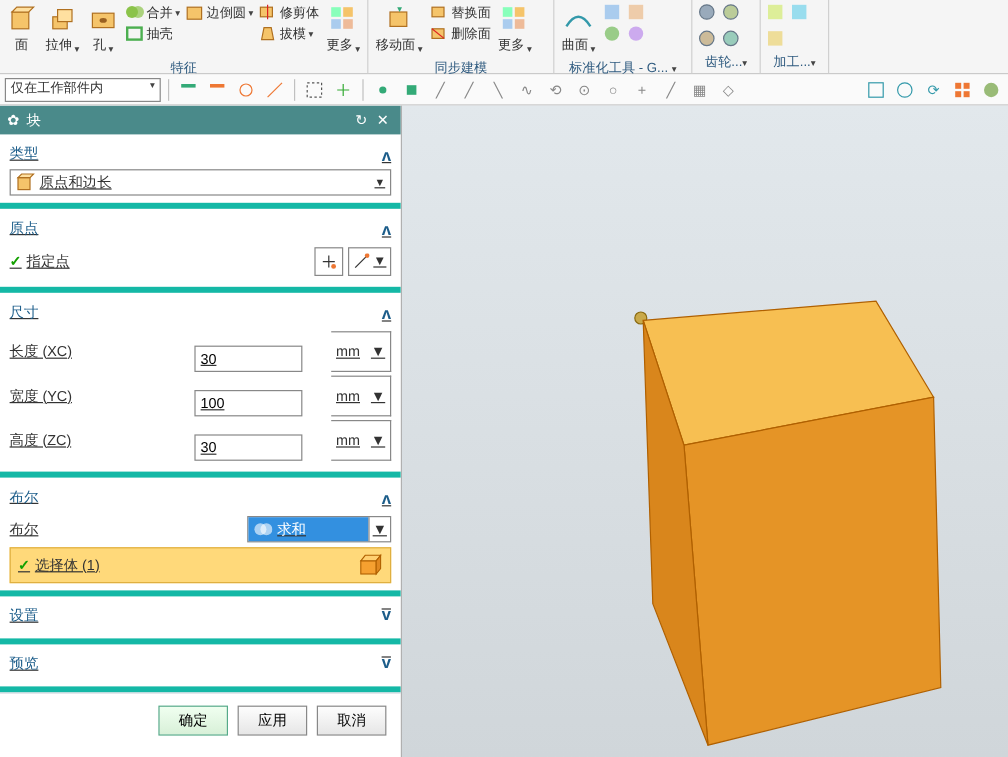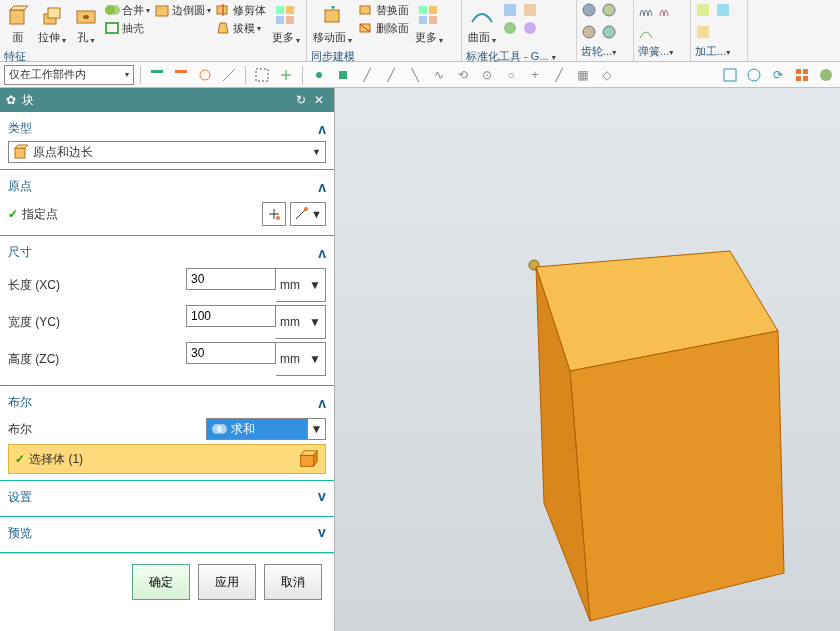--- a/index.html
+++ b/index.html
@@ -6,62 +6,62 @@
 body { width: 840px; height: 631px; background: #fff; overflow: hidden; font-size: 12px; color: #333; }
 
 
 .ribbon { display: flex; height: 62px; border-bottom: 1px solid #c0c0c0; background: #f5f5f5; }
 .ribbon-group { display: flex; flex-direction: column; border-right: 1px solid #d0d0d0; padding: 2px 4px 0 4px; }
 .ribbon-items { display: flex; flex: 1; gap: 4px; align-items: flex-start; }
 .ribbon-item { display: flex; flex-direction: column; align-items: center; gap: 2px; font-size: 11px; padding: 2px 2px; cursor: pointer; }
 .ribbon-item-txt { display:flex; align-items:flex-end; gap:2px; font-size:11px; }
 .ribbon-mini { display:flex; flex-direction:column; gap:2px; }
 .ribbon-mini-row { display:flex; align-items:center; gap:2px; font-size:11px; cursor:pointer; white-space:nowrap; }
-.ribbon-label { text-align: left; font-size: 11px; color: #2e5a7f; padding: 2px 0; }
+.ribbon-label { text-align: center; font-size: 11px; color: #2e5a7f; padding: 2px 0; }
 .icon16 { width:16px; height:16px; display:inline-block; }
 .icon24 { width:24px; height:24px; display:inline-block; }
 .chev { font-size:8px; color:#444; }
 
 
 .toolbar { display:flex; align-items:center; height:26px; border-bottom:1px solid #c0c0c0; padding:0 4px; gap:4px; background:#fafafa; }
 .tb-sep { width:1px; height:18px; background:#c0c0c0; margin:0 2px; }
 .tb-btn { width:20px; height:20px; display:flex; align-items:center; justify-content:center; cursor:pointer; }
-.combo { height:20px; border:1px solid #888; background:#fff; display:flex; align-items:center; padding:0 4px; font-size:11px; min-width:130px; justify-content:space-between; cursor:pointer; }
+.combo { height:20px; border:1px solid #888; background:#fff; display:flex; align-items:flex-start; padding:0 4px; font-size:11px; min-width:130px; justify-content:space-between; cursor:pointer; }
 
 
 .main { display:flex; height: calc(631px - 62px - 26px); }
 .panel { width: 335px; border-right:1px solid #b0b0b0; background:#fff; display:flex; flex-direction:column; overflow-x:hidden; overflow-y:auto; }
 .panel-title { background:#4a8a8a; color:#fff; display:flex; align-items:center; height:24px; padding:0 6px; }
 .panel-title .gear { margin-right:6px; }
 .panel-title .spacer { flex:1; }
 .panel-title .tbtn { width:18px; height:18px; display:flex; align-items:center; justify-content:center; cursor:pointer; color:#fff; }
 
-.section { border-bottom:1px solid #14b8a6; padding:6px 8px; }
+.section { border-bottom:5px solid #14b8a6; padding:6px 8px;text-decoration:underline; }
 .section-head { display:flex; align-items:center; justify-content:space-between; color:#1c5d8a; font-size:12px; padding:2px 0 4px 0; cursor:pointer; }
 .section-head .caret { color:#1c5d8a; font-size:14px; font-weight:bold; }
 
 .dropdown { border:1px solid #888; height:22px; display:flex; align-items:center; padding:0 4px; background:#fff; font-size:12px; justify-content:space-between; cursor:pointer; }
 .dropdown .dd-arrow { font-size:9px; color:#333; }
 
 .row { display:flex; align-items:center; justify-content:space-between; margin:3px 0; }
 .row-label { font-size:12px; display:flex; align-items:center; gap:4px; }
-.dim-field { display:flex; align-items:flex-start; }
+.dim-field { display:flex; align-items:flex-end;gap:24px; }
 .dim-input { border:1px solid #888; width:90px; height:22px; padding:0 4px; font-size:12px; }
 .dim-unit { border:1px solid #888; border-left:none; width:50px; height:22px; display:flex; align-items:center; justify-content:space-between; padding:16px 4px; font-size:12px; background:#fff; cursor:pointer; }
 
 .bool-sel { border:1px solid #888; width:120px; height:22px; display:flex; align-items:center; background:#fff; }
 .bool-sel .sel-main { flex:1; background:#3390e0; color:#fff; height:100%; display:flex; align-items:center; gap:4px; padding:0 4px; }
 .bool-sel .sel-arr { width:18px; height:100%; display:flex; align-items:center; justify-content:center; border-left:1px solid #888; cursor:pointer; }
 
 .sel-body { background:#ffd97a; border:1px solid #e0b040; height:30px; display:flex; align-items:center; padding:0 6px; justify-content:space-between; margin-top:4px; }
 .sel-body .chk { color:#13a000; font-weight:bold; margin-right:4px; }
 .sel-body .cube-ic { width:22px; height:22px; }
 
 .panel-buttons { display:flex; justify-content:flex-end; gap:8px; padding:10px 12px; border-top:1px solid #d0d8df; }
-.btn { min-width:58px; height:36px; border:1px solid #888; background:linear-gradient(#fdfdfd,#e6e6e6); font-size:12px; cursor:pointer;font-family:Liberation Serif, serif; }
+.btn { min-width:58px; height:25px; border:1px solid #888; background:linear-gradient(#fdfdfd,#e6e6e6); font-size:12px; cursor:pointer;font-family:Liberation Serif, serif; }
 .btn.primary { border-color:#5a8; background:linear-gradient(#f0fff0,#d8f0d8); }
 
 
 .viewport { flex:1; background:linear-gradient(#e2e8ec, #d0d6da); position:relative; }
 .cube3d { position:absolute; left:185px; top:155px; width:270px; height:380px; }
 
 .point-btns { display:flex; gap:4px; }
 .sq-btn { width:24px; height:24px; border:1px solid #888; background:#fff; display:flex; align-items:center; justify-content:center; cursor:pointer; font-size:11px; }
 .sq-btn.wide { width:36px; display:flex; justify-content:space-between; padding:0 3px; }
 </style>
@@ -249,34 +249,20 @@
       <svg class="icon16">
           <circle cx="8" cy="8" r="6" fill="#cb9" stroke="#678"></circle>
         </svg>
       <svg class="icon16">
           <circle cx="8" cy="8" r="6" fill="#9cb" stroke="#678"></circle>
         </svg>
     </div>
     <div class="ribbon-label"><span>齿轮...</span><span class="chev">▾</span></div>
   </div>
 
-  <div class="ribbon-group" style="min-width:50px;">
-    <div class="ribbon-items" style="flex-wrap:wrap;width:48px;">
-      <svg class="icon16">
-          <path d="M2 14 Q4 2 6 14 Q8 2 10 14 Q12 2 14 14" fill="none" stroke="#678"></path>
-        </svg>
-      <svg class="icon16">
-          <path d="M2 14 Q4 2 6 14 Q8 2 10 14" fill="none" stroke="#a67"></path>
-        </svg>
-      <svg class="icon16">
-          <path d="M2 14 Q8 2 14 14" fill="none" stroke="#7a6"></path>
-        </svg>
-    </div>
-    <div class="ribbon-label"><span>弹簧...</span><span class="chev">▾</span></div>
-  </div>
 
   <div class="ribbon-group" style="min-width:50px;">
     <div class="ribbon-items" style="flex-wrap:wrap;width:48px;">
       <svg class="icon16">
           <rect x="2" y="2" width="12" height="12" fill="#de9"></rect>
         </svg>
       <svg class="icon16">
           <rect x="2" y="2" width="12" height="12" fill="#9de"></rect>
         </svg>
       <svg class="icon16">

